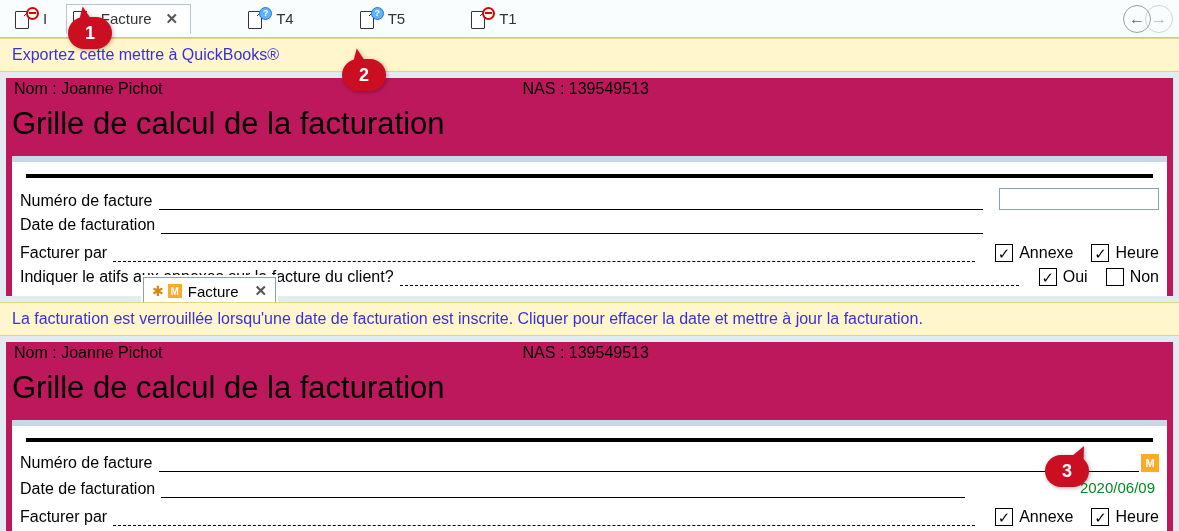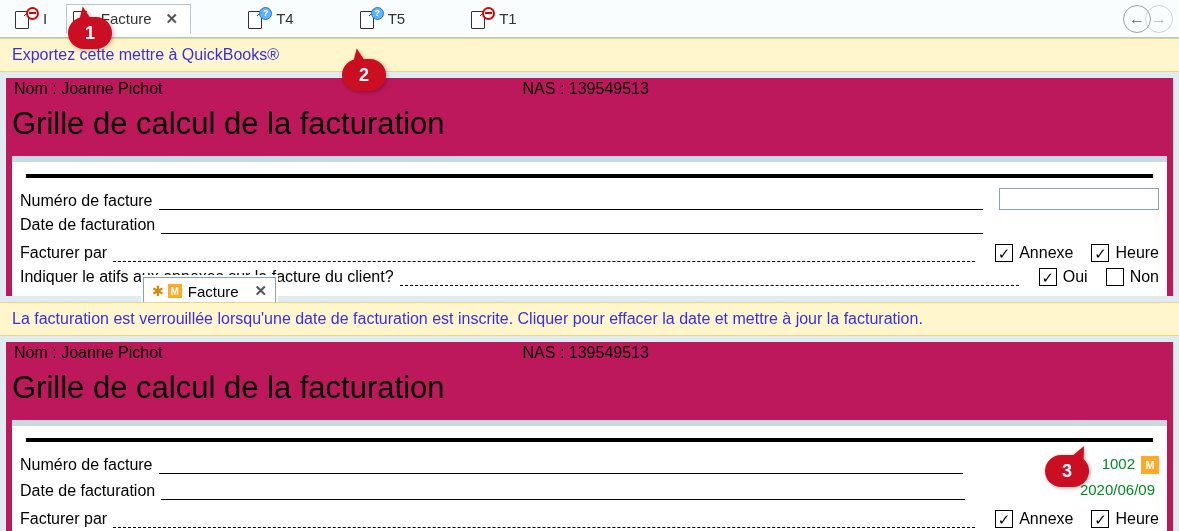--- a/index.html
+++ b/index.html
@@ -203,23 +203,20 @@
     <span>Joanne Pichot</span>
     <span class="nas"><span>NAS :</span>&nbsp;<span>139549513</span></span>
   </div>
   <div class="title">Grille de calcul de la facturation</div>
 
   <div class="sheet">
     <hr class="hr4">
     <div class="row">
       <span class="lbl">Numéro de facture</span>
       <span class="uline"></span>
-      <span class="valfield val-green" style="border:none">
-        <span>1002</span>
-      </span>
       <span class="m-badge">M</span>
     </div>
     <div class="row">
       <span class="lbl">Date de facturation</span>
       <span class="uline"></span>
       <span class="valfield val-green" style="border:none;width:178px">
         <span>2020/06/09</span>
       </span>
     </div>
     <div class="row" style="margin-top:8px">

